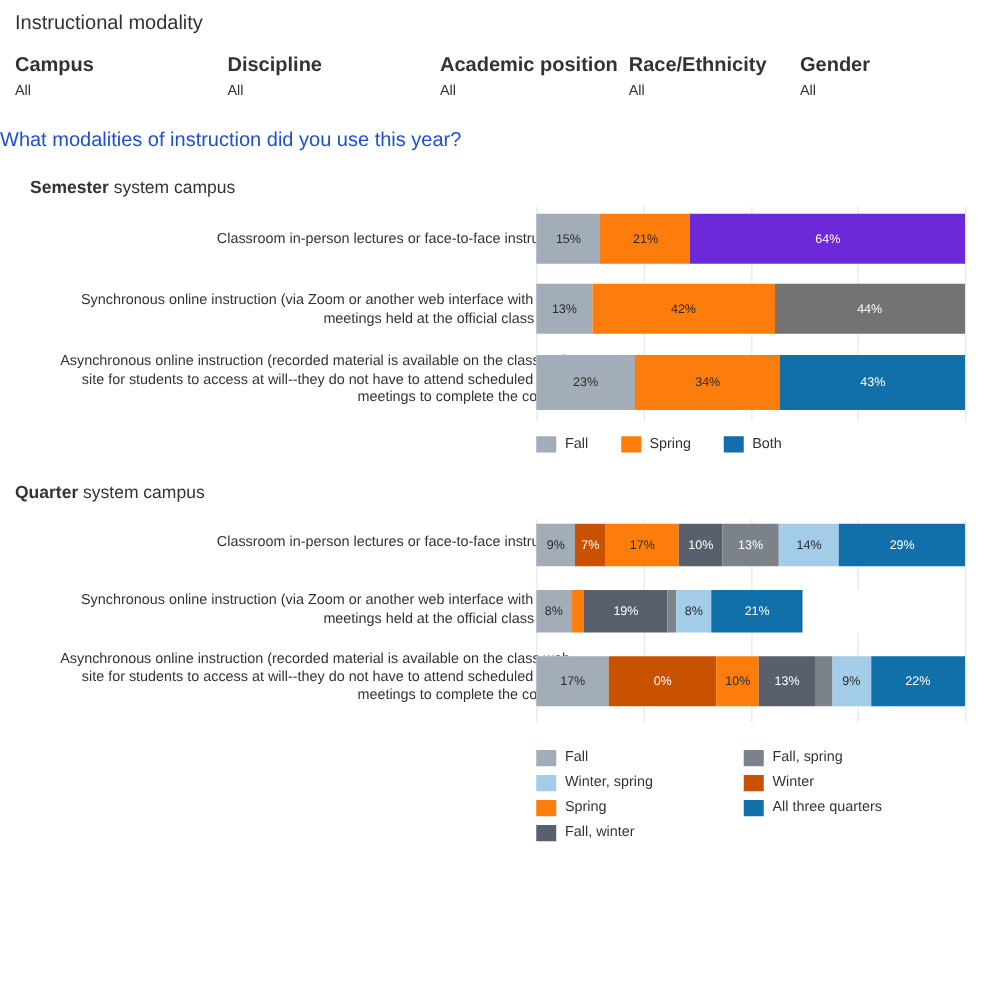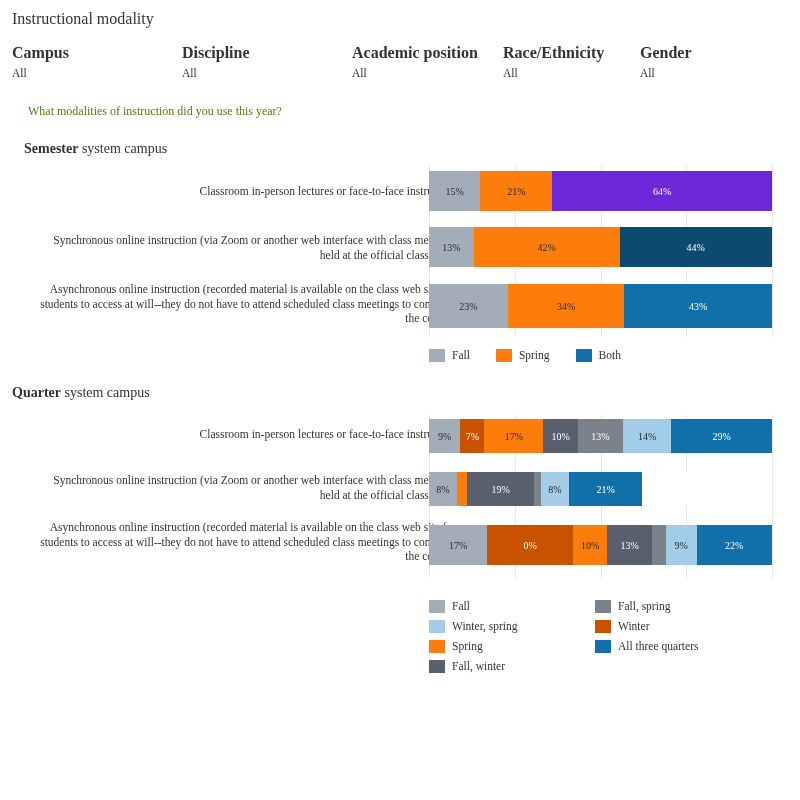--- a/index.html
+++ b/index.html
@@ -4,35 +4,35 @@
 <style>
   * { box-sizing: border-box; }
   html, body {
     margin: 0; padding: 0;
     width: 800px; height: 800px;
     background: #ffffff;
     font-family: "Liberation Sans", sans-serif;
     color: #333333;
     overflow: hidden;
   }
-  .page { position: relative; width: 800px; height: 592px; font-family: Liberation Serif, serif; }
+  .page { position: relative; width: 800px; height: 592px; }
 
   
   .title {
     position: absolute; left: 12px; top: 10px;
     font-size: 16px; color: #333; font-weight: 400;
   }
   .filters { position: absolute; left: 12px; top: 44px; width: 776px; }
   .filter { position: absolute; top: 0; }
   .filter .f-label { font-size: 16px; font-weight: bold; color: #333; white-space: nowrap; }
   .filter .f-value { font-size: 11.5px; color: #333; margin-top: 5px; }
 
   .question {
-    position: absolute; left: 28px; top: 104px;
-    font-size: 12px; color: #4d7c0f;
+    position: absolute; left: 0; top: 104px;
+    font-size: 16px; color: #1d4ed8;
   }
 
   
   .section-head {
     position: absolute; left: 12px;
     font-size: 14px; color: #333;
   }
   .section-head b { font-weight: bold; }
   .section-head span { font-weight: 400; }
 
@@ -145,21 +145,21 @@
         </div>
         <div class="row-label" style="top: 12px;">Synchronous online instruction (via Zoom or another web interface with class meetings held at the official class time)</div>
         <div class="plot" style="top: 6px; height: 40px;">
           <div class="bar">
             <div class="seg" title="Fall" style="width: 13.1313%; background: rgb(163, 173, 186);">
               <span>13%</span>
             </div>
             <div class="seg" title="Spring" style="width: 42.4242%; background: rgb(252, 125, 11);">
               <span>42%</span>
             </div>
-            <div class="seg dark" title="Both" style="width: 44.4444%; background: #0c4a6e;">
+            <div class="seg dark" title="Both" style="width: 44.4444%; background: #737373;">
               <span>44%</span>
             </div>
           </div>
         </div>
       </div>
       <div class="row" style="height: 60px; position: absolute; top: 112px;">
         <div class="grid">
           <i style="left: 0px;"></i>
           <i style="left: 85.75px;"></i>
           <i style="left: 171.5px;"></i>

